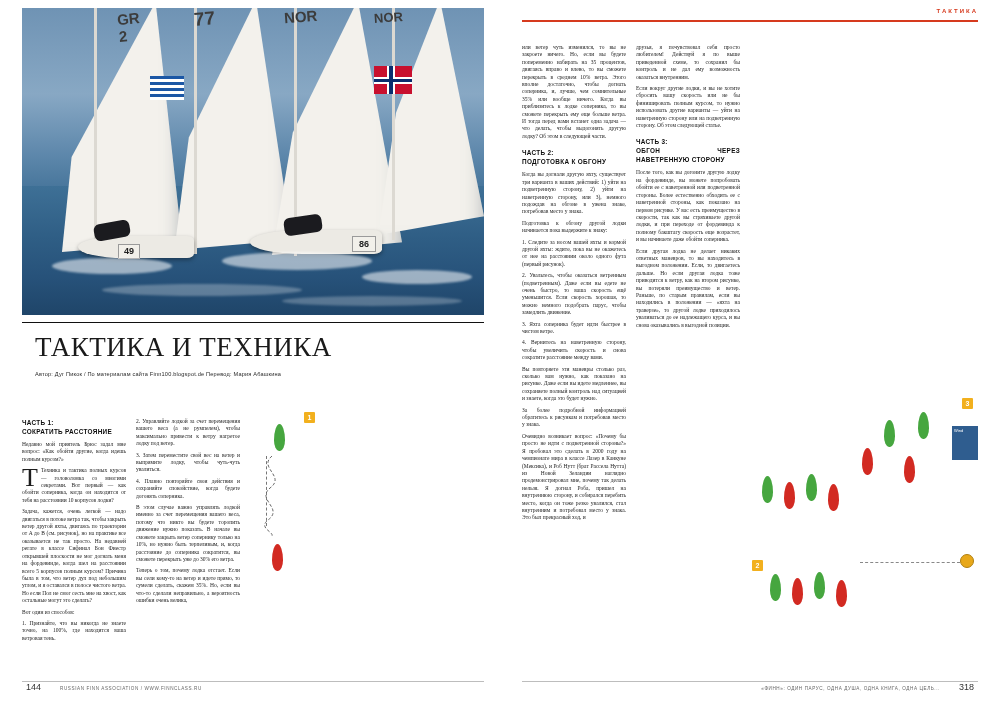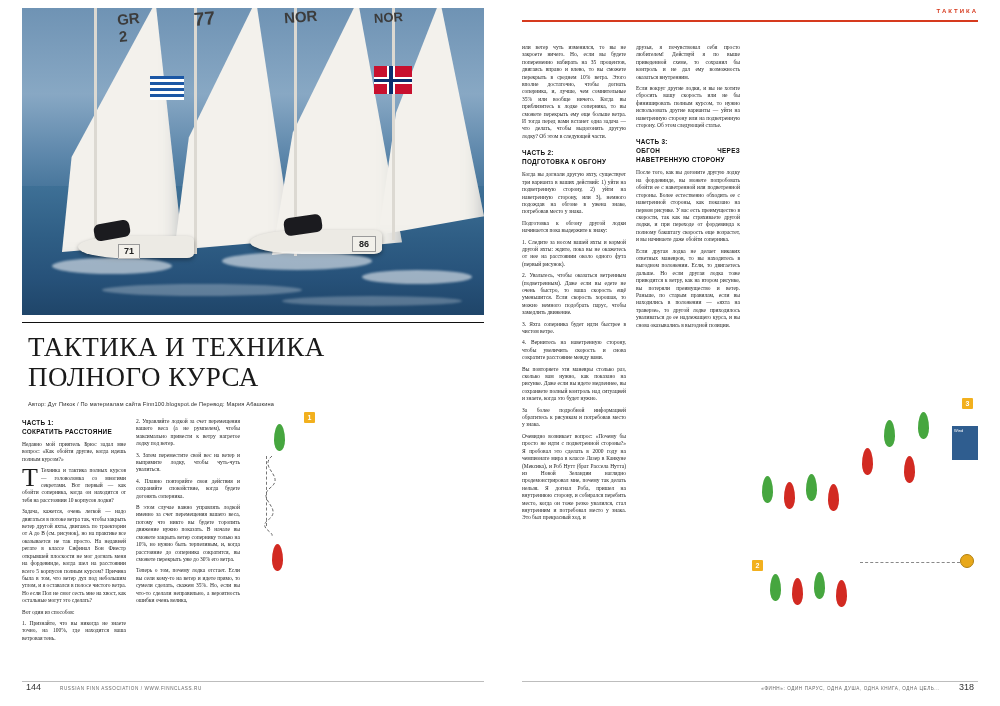--- a/index.html
+++ b/index.html
@@ -30,21 +30,21 @@
   .flagNO .h{position:absolute;left:0;top:11px;width:100%;height:7px;background:#fff;}
   .flagNO .v2{position:absolute;left:15px;top:0;width:4px;height:100%;background:#0a2d6e;}
   .flagNO .h2{position:absolute;left:0;top:13px;width:100%;height:3px;background:#0a2d6e;}
   .sailno{position:absolute;font-family:"Liberation Sans",sans-serif;font-weight:bold;color:#3c3c3c;}
   .hull{position:absolute;background:#eceae4;border-radius:40% 6% 6% 40%/50% 20% 20% 50%;
         box-shadow:0 2px 4px rgba(0,0,0,.35);}
   .sailor{position:absolute;background:#1b1b1f;border-radius:6px;}
   .numbox{position:absolute;background:#f2f0ea;border:1px solid #9a9a9a;font-family:"Liberation Sans",sans-serif;
      font-weight:bold;text-align:center;color:#222;}
 
-  .title-block{position:absolute;left:28px;top:332px;width:330px;}
+  .title-block{position:absolute;left:35px;top:332px;width:330px;}
   .title-block h1{margin:0;font-size:27px;line-height:30px;letter-spacing:.5px;color:#1a1a1a;font-weight:normal;}
   .byline{margin-top:9px;font-family:"Liberation Sans",sans-serif;font-size:5.6px;color:#2a2a2a;letter-spacing:.2px;}
   .rulebar{position:absolute;left:22px;top:322px;width:462px;height:1px;background:#111;}
 
   .sec-head{font-family:"Liberation Sans",sans-serif;font-size:6.4px;font-weight:bold;color:#0d0d0d;
             letter-spacing:.3px;line-height:9px;margin:0 0 5px 0;text-transform:uppercase;}
   .col{position:absolute;font-size:5.5px;line-height:7.4px;color:#1d1d1d;text-align:justify;}
   .col p{margin:0 0 4px 0;}
   .dropcap{float:left;font-size:26px;line-height:20px;padding:1px 3px 0 0;font-weight:normal;}
 
@@ -110,36 +110,35 @@
         <div class="v"></div>
           <div class="h"></div>
           <div class="v2"></div>
           <div class="h2"></div>
       </div>
 
       <div class="hull" style="left:56px;top:228px;width:116px;height:22px;"></div>
       <div class="hull" style="left:228px;top:222px;width:132px;height:24px;"></div>
       <div class="sailor" style="left:72px;top:214px;width:36px;height:17px;transform:rotate(-10deg);"></div>
       <div class="sailor" style="left:262px;top:208px;width:38px;height:18px;transform:rotate(-8deg);"></div>
-      <div class="numbox" style="left:96px;top:236px;width:20px;height:13px;font-size:9px;line-height:13px;">71</div>
+      <div class="numbox" style="left:96px;top:236px;width:20px;height:13px;font-size:9px;line-height:13px;">49</div>
       <div class="numbox" style="left:330px;top:228px;width:22px;height:14px;font-size:9px;line-height:14px;">86</div>
 
       <div class="foam" style="left:30px;top:250px;width:120px;height:16px;"></div>
       <div class="foam" style="left:200px;top:244px;width:150px;height:18px;"></div>
       <div class="foam" style="left:340px;top:262px;width:110px;height:14px;"></div>
       <div class="foam" style="left:80px;top:276px;width:200px;height:12px;opacity:.5;"></div>
       <div class="foam" style="left:260px;top:288px;width:180px;height:10px;opacity:.45;"></div>
     </div>
 
     <div class="rulebar"></div>
 
     <div class="title-block">
       <h1>
         <span>ТАКТИКА И ТЕХНИКА</span><br>
-        <span>ПОЛНОГО КУРСА</span>
       </h1>
       <div class="byline">Автор: Дуг Пикок / По материалам сайта Finn100.blogspot.de  Перевод: Мария Абашкина</div>
     </div>
 
     <div class="col" style="left:22px;top:418px;width:104px;">
       <div class="sec-head">
         <span>ЧАСТЬ 1:</span><br>
         <span>СОКРАТИТЬ РАССТОЯНИЕ</span>
       </div>
       <p>Недавно мой приятель Брюс задал мне вопрос: «Как обойти другие, когда идешь полным курсом?»</p>

